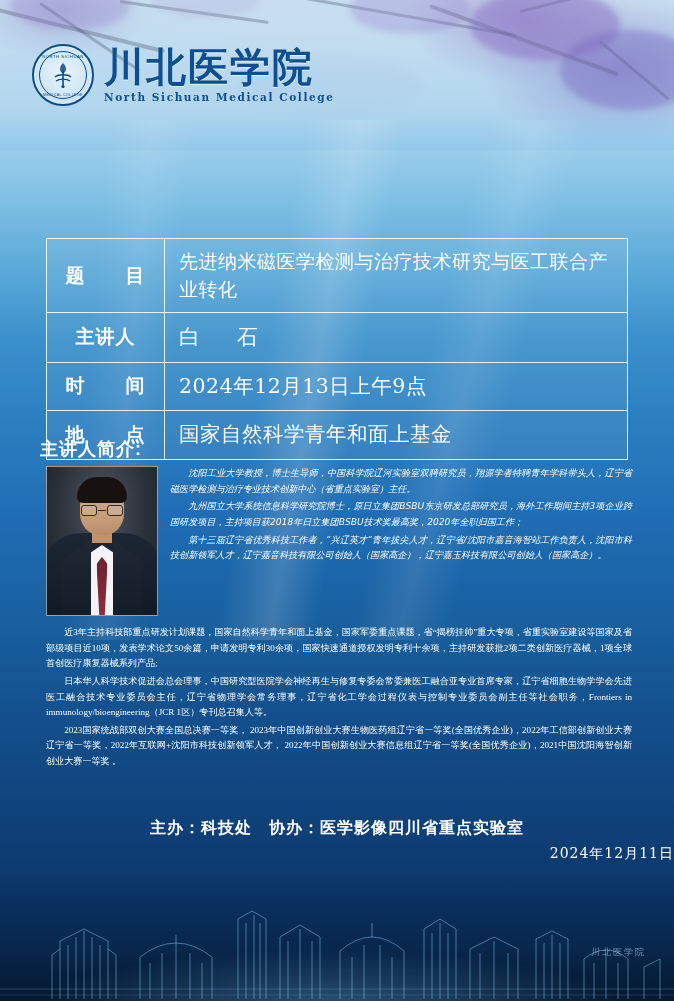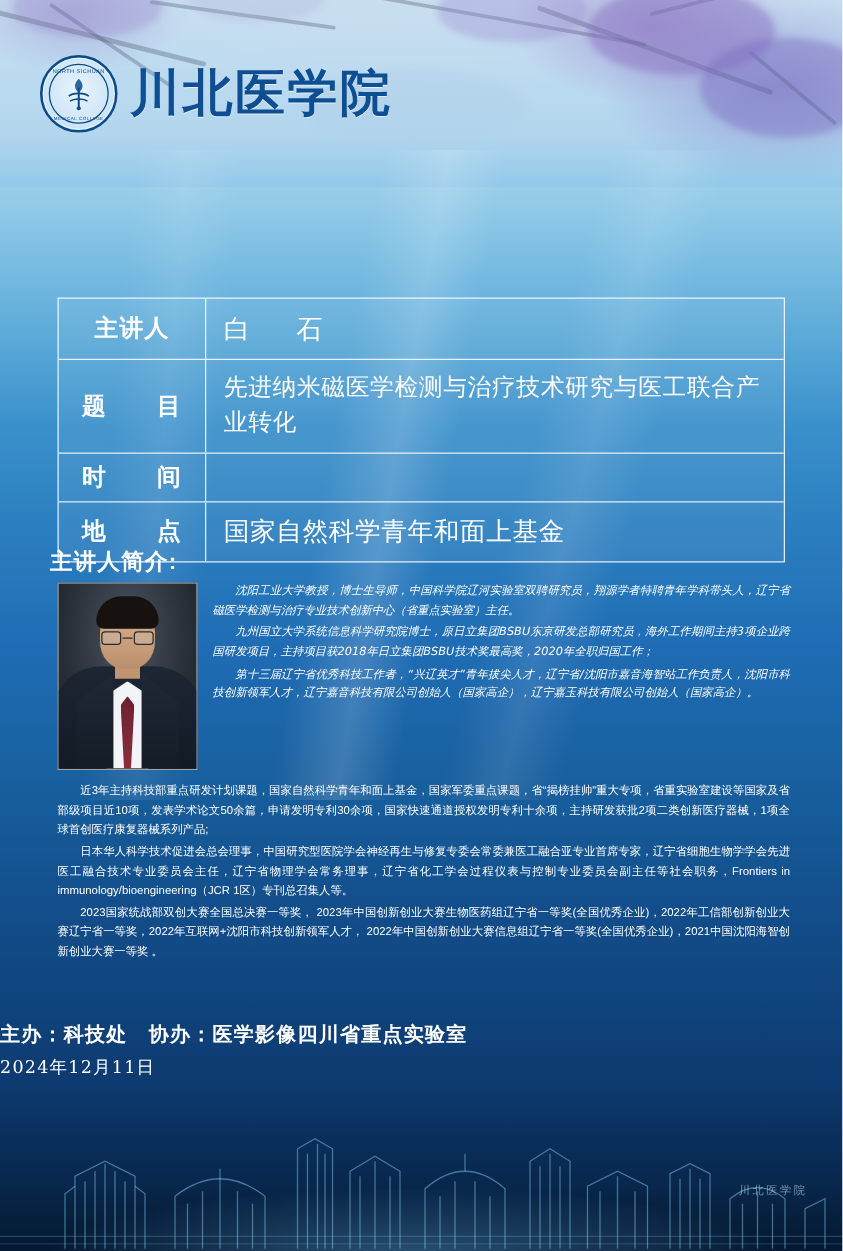--- a/index.html
+++ b/index.html
@@ -235,36 +235,37 @@
     color: #ffffff;
     font-family: "DejaVu Sans", "Liberation Sans", sans-serif;
     font-size: 9.1px; line-height: 1.72;
     text-align: justify;
   }
   .bio-body p { margin: 0 0 2px 0; text-indent: 2em; font-style: italic; }
 
   .bio-body2 {
     position: absolute; left: 46px; top: 625px; width: 586px;
     color: #ffffff;
-    font-family: Liberation Sans, sans-serif;
+    font-family: Liberation Serif, serif;
     font-size: 9.1px; line-height: 1.72;
     text-align: justify;
   }
   .bio-body2 p { margin: 0 0 2px 0; text-indent: 2em; }
 
   
   .organisers {
     position: absolute; left: 0; right: 0; top: 818px;
+    text-align: center;
     font-family: "DejaVu Serif", "Liberation Serif", serif;
     font-weight: bold;
     font-size: 16px; color: #ffffff; letter-spacing: 1px;
   }
   .pubdate {
     position: absolute; left: 0; right: 0; top: 845px;
-    text-align: left;
+    text-align: right;
     font-family: "DejaVu Serif", "Liberation Serif", serif;
     font-size: 14px; color: #ffffff; letter-spacing: 1px;
   }
 
   
   .skyline {
     position: absolute; left: 0; bottom: 0; width: 674px; height: 130px;
     overflow: hidden;
   }
   .skyline .glow {
@@ -315,35 +316,37 @@
           <rect x="14.2" y="10" width="1.6" height="16" fill="#0a4c8a"></rect>
           <path d="M7 17 C10 14 20 14 23 17" stroke="#0a4c8a" stroke-width="1.4" fill="none"></path>
           <path d="M8 21 C11 18.5 19 18.5 22 21" stroke="#0a4c8a" stroke-width="1.2" fill="none"></path>
           <circle cx="15" cy="26.5" r="1.6" fill="#0a4c8a"></circle>
         </svg>
       </div>
       <div class="seal-text-bot">MEDICAL COLLEGE</div>
     </div>
     <div class="logo-wordmark">
       <div class="logo-cn">川北医学院</div>
+      <div class="logo-en">North Sichuan Medical College</div>
     </div>
   </div>
 
 
   <div class="info-table">
+    <div class="info-row">
+      <div class="info-label">题　　目</div>
+      <div class="info-value">先进纳米磁医学检测与治疗技术研究与医工联合产业转化</div>
+    </div>
     <div class="info-row">
       <div class="info-label">主讲人</div>
       <div class="info-value name">白　石</div>
     </div>
     <div class="info-row">
-      <div class="info-label">题　　目</div>
-      <div class="info-value">先进纳米磁医学检测与治疗技术研究与医工联合产业转化</div>
-    </div>
-    <div class="info-row">
       <div class="info-label">时　　间</div>
+      <div class="info-value big">2024年12月13日上午9点</div>
     </div>
     <div class="info-row">
       <div class="info-label">地　　点</div>
       <div class="info-value big">国家自然科学青年和面上基金</div>
     </div>
   </div>
 
   <div class="bio-head">主讲人简介:</div>
 
   <div class="portrait">

